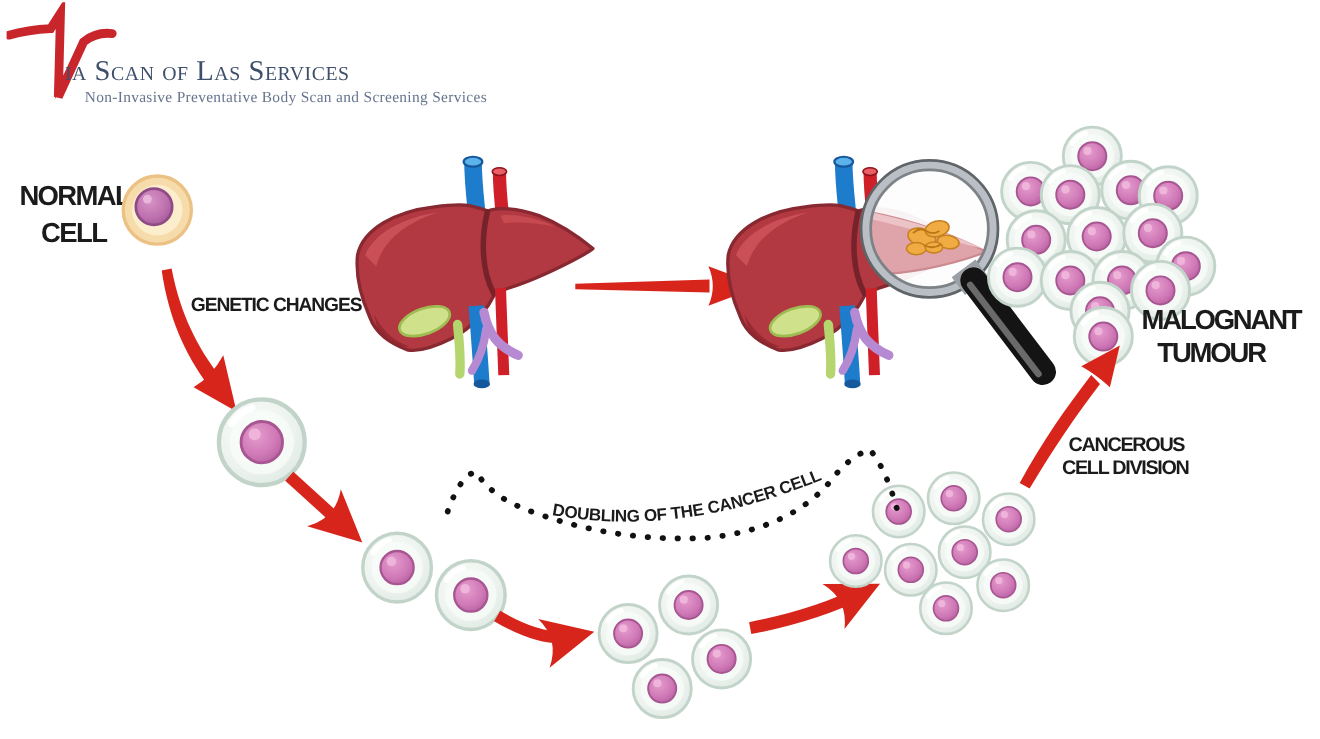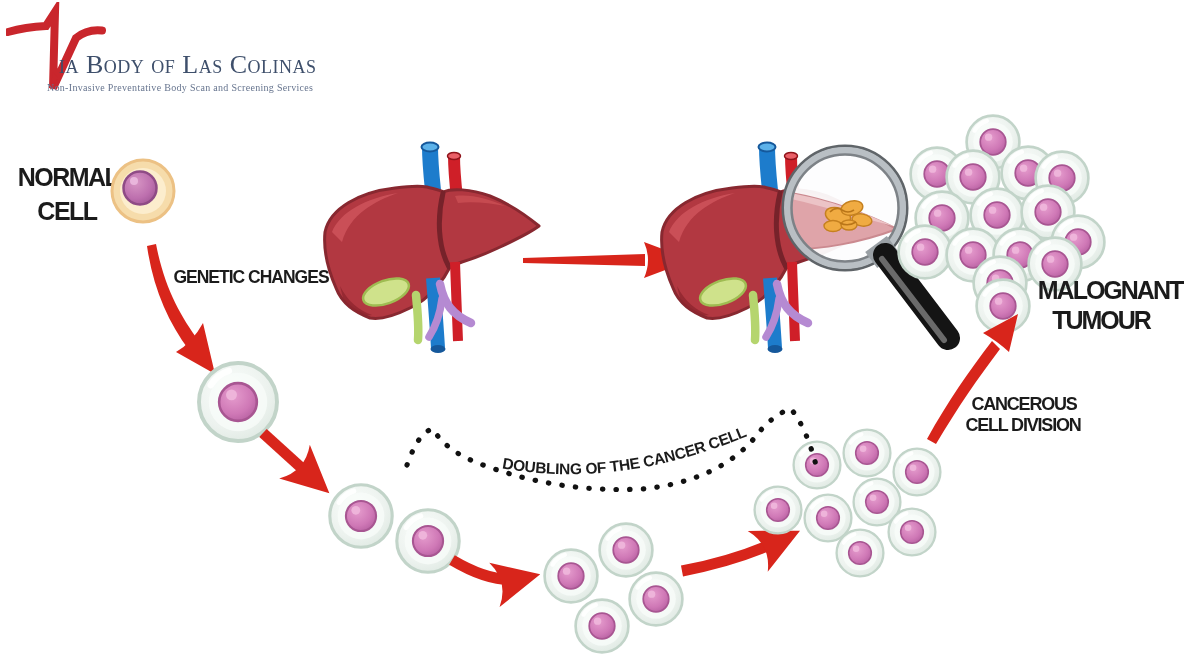--- a/index.html
+++ b/index.html
@@ -5,41 +5,41 @@
   html,body{margin:0;padding:0;background:#fff;}
   .stage{position:relative;width:1200px;height:672px;background:#ffffff;overflow:hidden;
          font-family:"Liberation Sans",sans-serif;}
   .scene{position:absolute;left:0;top:0;width:1200px;height:672px;}
   
   .logo{position:absolute;left:6px;top:2px;width:360px;height:100px;}
   .logo-swoosh{position:absolute;left:0;top:0;}
   .brand{position:absolute;left:53px;top:48px;white-space:nowrap;
          font-family:"Liberation Serif",serif;font-variant:small-caps;
          font-size:26px;letter-spacing:.5px;color:#3e4f6b;}
-  .tagline{position:absolute;left:41px;top:80px;white-space:nowrap;
-         font-family:"Liberation Serif",serif;font-size:10px;letter-spacing:.3px;color:#66748e;}
+  .tagline{position:absolute;left:71px;top:80px;white-space:nowrap;
+         font-family:"Liberation Serif",serif;font-size:14px;letter-spacing:.3px;color:#66748e;}
   
   .lbl{font-family:"Liberation Sans",sans-serif;font-weight:bold;fill:#1b1b1b;}
   .lbl-big{font-size:25px;letter-spacing:-1.5px;}
   .lbl-mal{font-size:25px;letter-spacing:-2px;}
   .lbl-mid{font-size:17.5px;letter-spacing:-1px;}
   .lbl-sm{font-size:18px;letter-spacing:-1.2px;}
   .lbl-curve{font-size:15.5px;letter-spacing:-0.3px;}
 </style>
 </head>
 <body>
 
 <div class="stage">
 
   <div class="logo">
     <svg class="logo-swoosh" width="110" height="100" viewBox="0 0 110 100">
       <path d="M2,30 C16,26 30,24.5 40,24 L49,10 L47,86 L70,36 C78,29.5 87,27.5 96,28.5" fill="none" stroke="#c9262c" stroke-width="8" stroke-linecap="round" stroke-linejoin="miter"></path>
       <path d="M44,88 L47,70 L52,76 Z" fill="#c9262c"></path>
     </svg>
-    <div class="brand">ia Body of Las Colinas</div>
+    <div class="brand">ia Scan of Las Services</div>
     <div class="tagline">Non-Invasive Preventative Body Scan and Screening Services</div>
   </div>
 
   <svg class="scene" viewBox="0 0 1200 672">
     <defs>
       <radialGradient id="cellBody" cx="40%" cy="35%" r="75%">
         <stop offset="0%" stop-color="#fafdfb"></stop>
         <stop offset="65%" stop-color="#ecf2ee"></stop>
         <stop offset="100%" stop-color="#dde8e1"></stop>
       </radialGradient>

